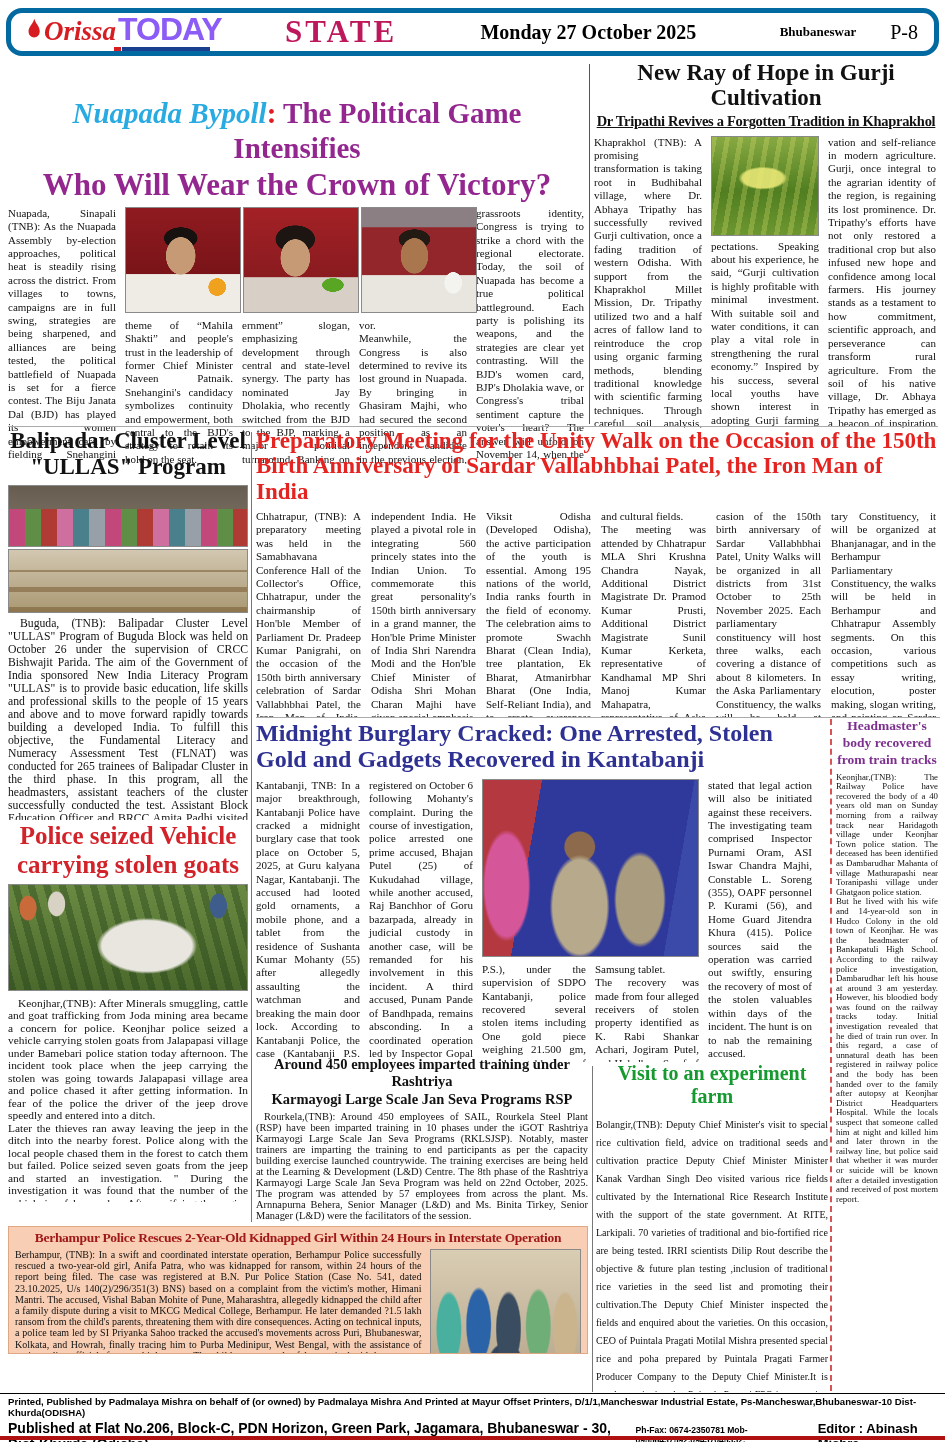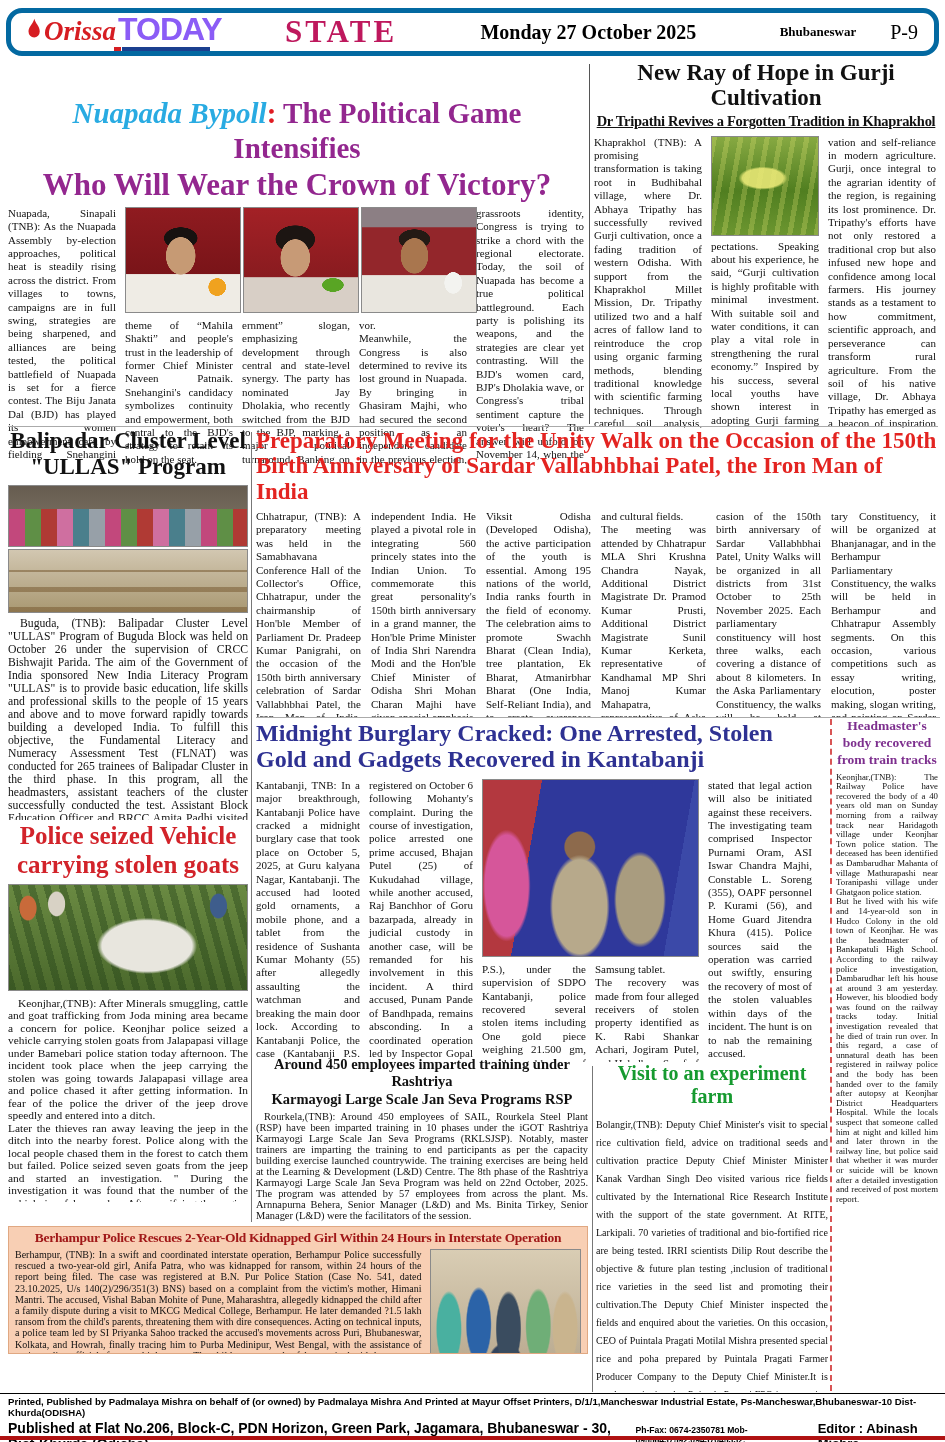--- a/index.html
+++ b/index.html
@@ -118,21 +118,21 @@
         <span class="brand-row">
           <span class="brand-orissa">Orissa</span>
           <span class="brand-today">TODAY</span>
         </span>
         <span class="brand-bar"></span>
       </span>
     </div>
     <div class="mast-section">STATE</div>
     <div class="mast-date">Monday 27 October 2025</div>
     <div class="mast-city">Bhubaneswar</div>
-    <div class="mast-page">P-9</div>
+    <div class="mast-page">P-8</div>
   </div>
 
   <div class="art a1">
     <div class="hl hl-1">
       <span class="kicker">Nuapada Bypoll</span><span class="colon">:</span><span class="rest"> The Political Game Intensifies</span>
     </div>
     <div class="hl hl-2">Who Will Wear the Crown of Victory?</div>
     <div class="a1-body">
       <div class="a1-photos">
         <div class="ph" style="background-image:

